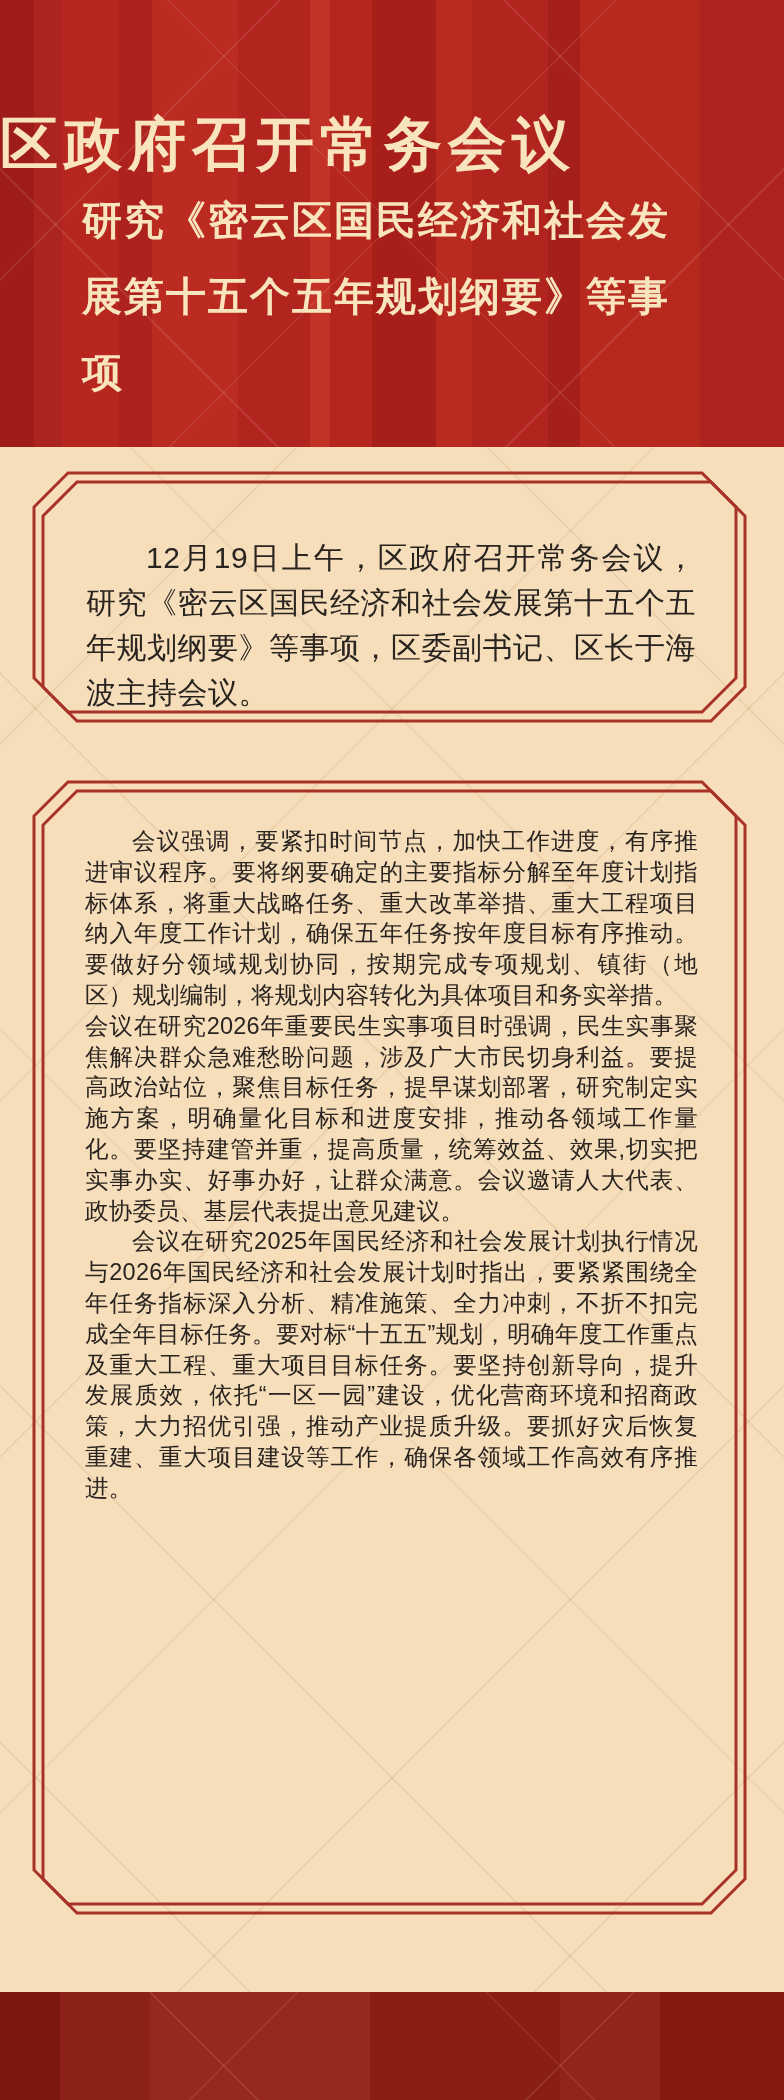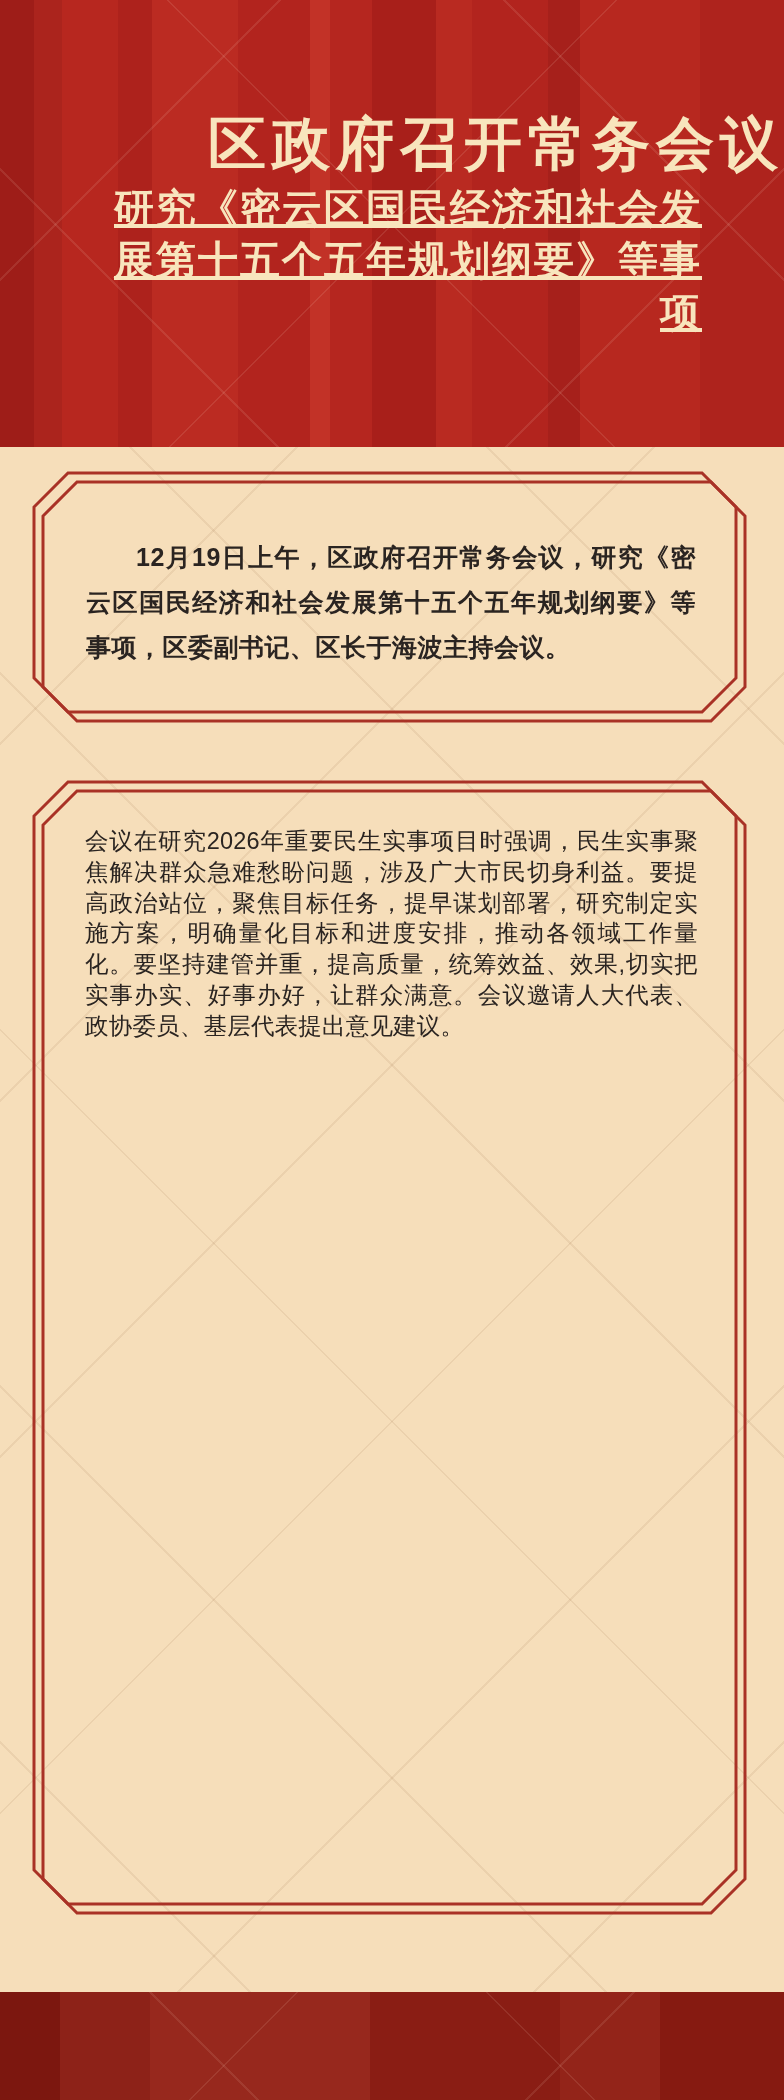--- a/index.html
+++ b/index.html
@@ -28,30 +28,30 @@
       #a81f1a 372px 436px,#b92a21 436px 472px,#b2241e 472px 548px,#a6201b 548px 580px,
       #b7281f 580px 700px,#ae231d 700px 784px);
     overflow:hidden;
   }
   .hero::before{
     content:"";position:absolute;inset:-30px;
     background-image:
       repeating-linear-gradient(45deg, rgba(255,235,215,0.10) 0 2px, transparent 2px 238px),
       repeating-linear-gradient(-45deg, rgba(255,235,215,0.10) 0 2px, transparent 2px 238px);
   }
-  .hero-inner{position:relative;z-index:2;text-align:right;}
+  .hero-inner{position:relative;z-index:2;text-align:left;}
   .hero-title{
     margin:112px 0 6px 0;
     font-size:58px;line-height:64px;font-weight:bold;
     color:#f8e5bd;letter-spacing:6px;
   }
   .hero-subtitle{
     margin:0 auto;width:620px;
-    font-size:40px;line-height:52px;font-weight:bold;
-    color:#f8e5bd;letter-spacing:2px;text-decoration:underline;
+    font-size:40px;line-height:76px;font-weight:bold;
+    color:#f8e5bd;letter-spacing:2px;
   }
 
   
   .footer{
     position:absolute;left:0;top:1992px;width:784px;height:108px;
     background:linear-gradient(90deg,
       #7c170f 0 60px,#8d2218 60px 150px,#97281d 150px 370px,
       #8a1d14 370px 560px,#932419 560px 660px,#861a11 660px 784px);
     overflow:hidden;
   }
@@ -64,21 +64,21 @@
 
   
   .box{position:absolute;left:22px;width:736px;}
   .box svg{position:absolute;left:0;top:0;display:block;}
   .box-frame path{fill:none;stroke:#a93226;stroke-width:3;}
   .box-content{position:relative;z-index:2;color:#2a2421;}
 
   .box1{top:461px;height:272px;}
   .box1 .box-content{
     padding:74px 62px 0 64px;
-    font-size:25px;line-height:45px;font-weight:700;
+    font-size:30px;line-height:45px;font-weight:400;
     letter-spacing:0.5px;
   }
 
   .box2{top:770px;height:1150px;}
   .box2 .box-content{
     padding:56px 60px 0 63px;
     font-size:23.5px;line-height:30.8px;
     letter-spacing:0.2px;
   }
   .box-content p{margin:0;text-align:justify;}
@@ -105,19 +105,21 @@
       <p class="indent">12月19日上午，区政府召开常务会议，研究《密云区国民经济和社会发展第十五个五年规划纲要》等事项，区委副书记、区长于海波主持会议。</p>
     </div>
   </section>
 
   <section class="box box2">
     <svg class="box-frame" width="736" height="1150" viewBox="0 0 736 1150" aria-hidden="true">
       <path d="M46,12 L680,12 L714,46 L714,1100 L680,1134 L46,1134 L12,1100 L12,46 Z"></path>
       <path d="M55,21 L689,21 L723,55 L723,1109 L689,1143 L55,1143 L21,1109 L21,55 Z"></path>
     </svg>
     <div class="box-content">
+      <p class="indent">会议强调，要紧扣时间节点，加快工作进度，有序推进审议程序。要将纲要确定的主要指标分解至年度计划指标体系，将重大战略任务、重大改革举措、重大工程项目纳入年度工作计划，确保五年任务按年度目标有序推动。要做好分领域规划协同，按期完成专项规划、镇街（地区）规划编制，将规划内容转化为具体项目和务实举措。</p>
       <p>会议在研究2026年重要民生实事项目时强调，民生实事聚焦解决群众急难愁盼问题，涉及广大市民切身利益。要提高政治站位，聚焦目标任务，提早谋划部署，研究制定实施方案，明确量化目标和进度安排，推动各领域工作量化。要坚持建管并重，提高质量，统筹效益、效果,切实把实事办实、好事办好，让群众满意。会议邀请人大代表、政协委员、基层代表提出意见建议。</p>
+      <p class="indent">会议在研究2025年国民经济和社会发展计划执行情况与2026年国民经济和社会发展计划时指出，要紧紧围绕全年任务指标深入分析、精准施策、全力冲刺，不折不扣完成全年目标任务。要对标“十五五”规划，明确年度工作重点及重大工程、重大项目目标任务。要坚持创新导向，提升发展质效，依托“一区一园”建设，优化营商环境和招商政策，大力招优引强，推动产业提质升级。要抓好灾后恢复重建、重大项目建设等工作，确保各领域工作高效有序推进。</p>
     </div>
   </section>
 
   <footer class="footer"></footer>
 
 </div>
 
 </body></html>

